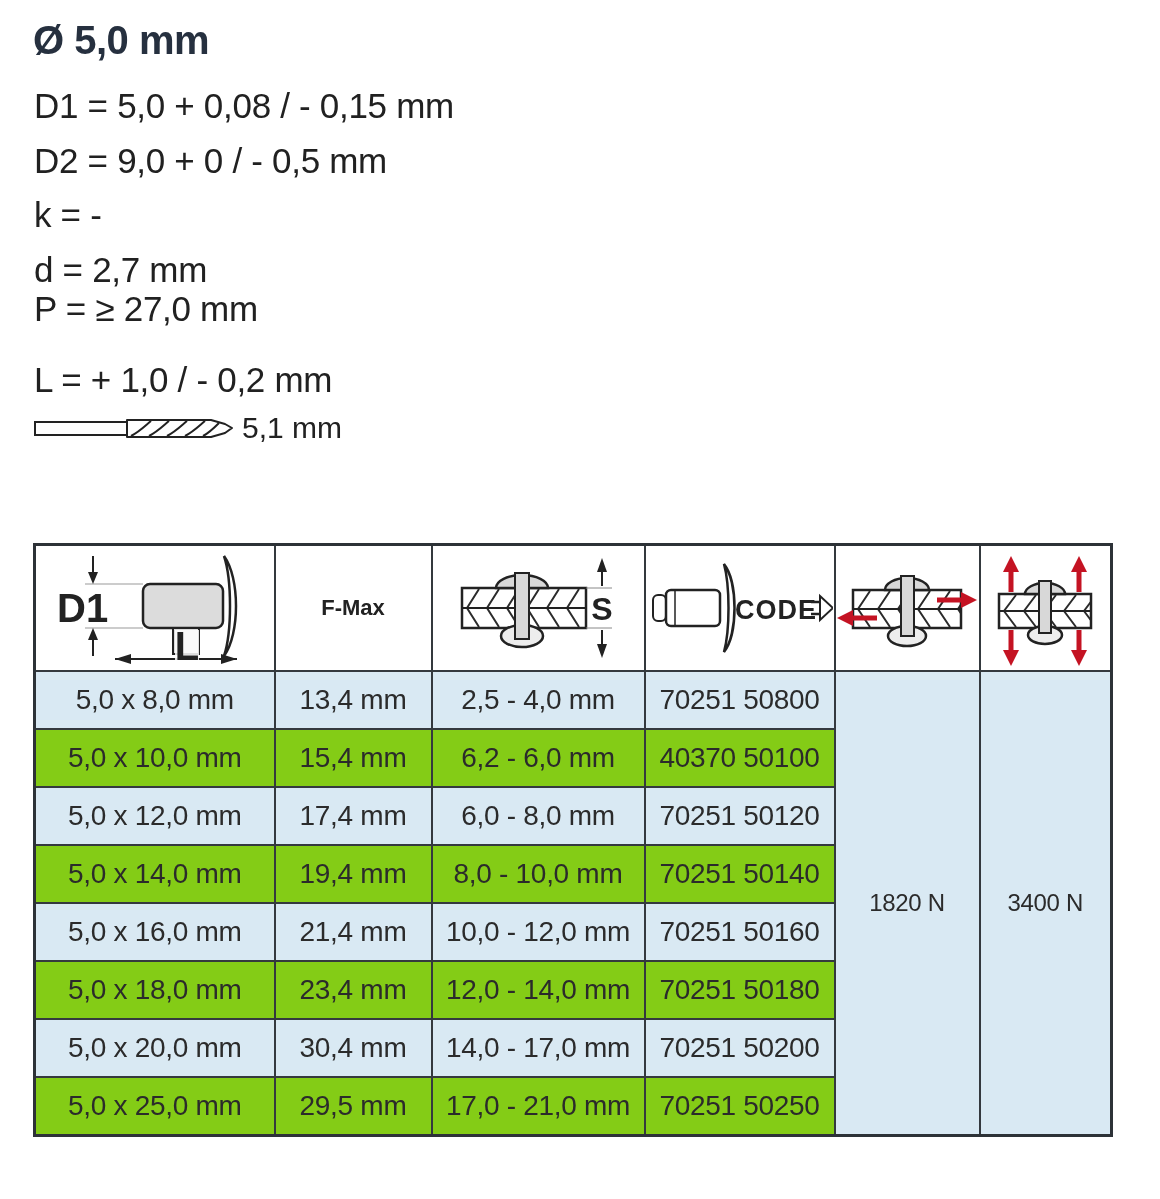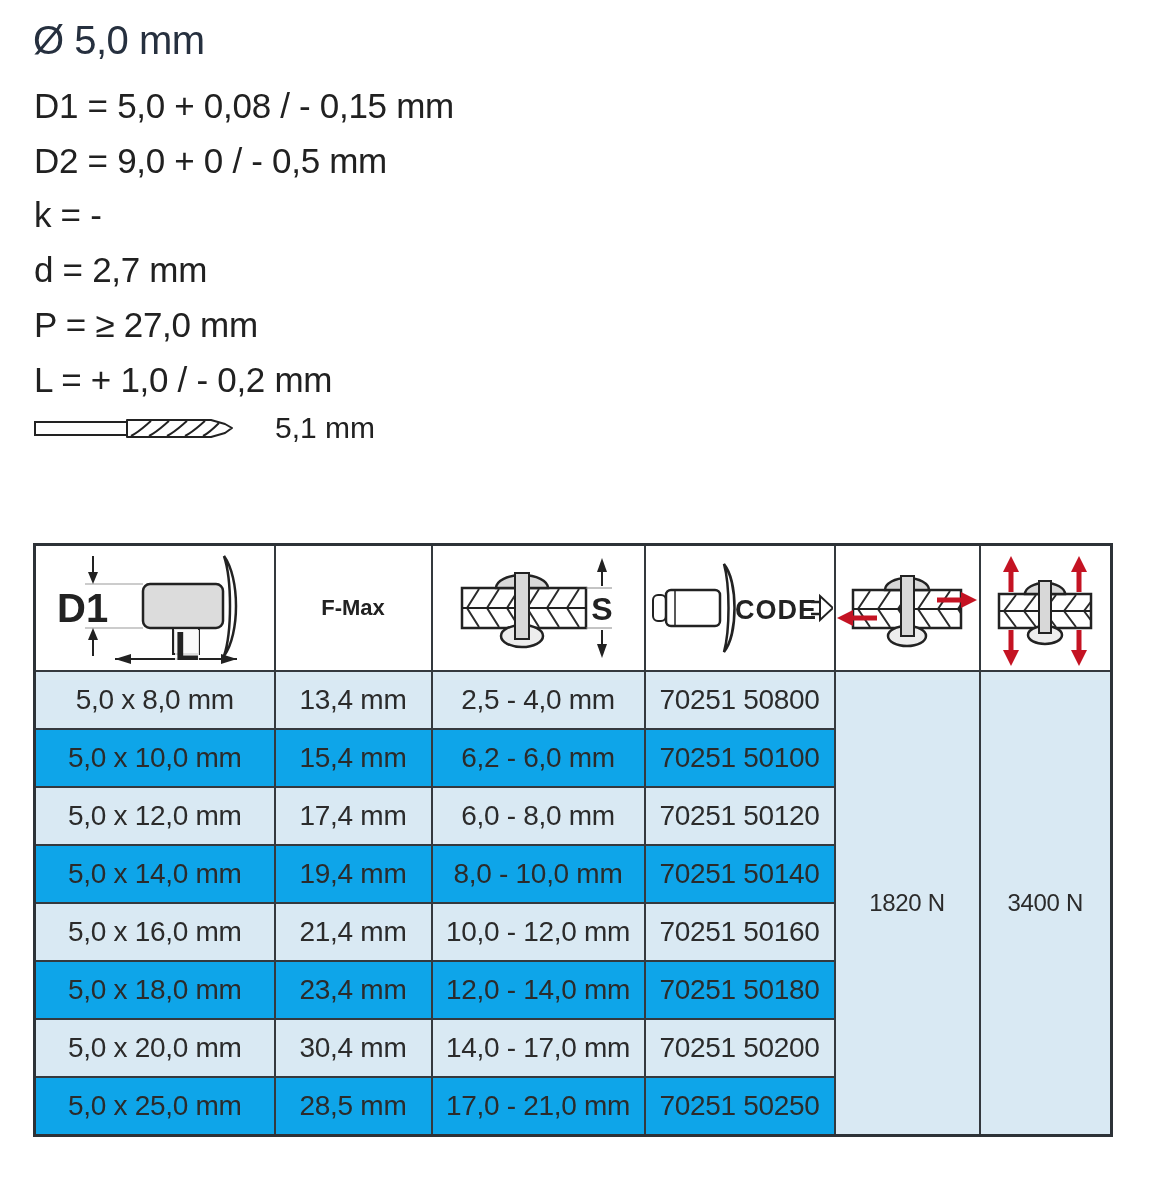--- a/index.html
+++ b/index.html
@@ -10,61 +10,61 @@
     --ink:#242424;
     --line:#34393e;
   }
   html,body{margin:0;padding:0;background:#fff;}
   body{
     width:1160px;height:1199px;position:relative;overflow:hidden;
     font-family:"Liberation Sans",sans-serif;color:var(--ink);
   }
   .title{
     position:absolute;left:33px;top:18px;
-    font-size:40px;font-weight:normal;color:var(--title-navy);
+    font-size:40px;font-weight:bold;color:var(--title-navy);
     letter-spacing:-0.5px;
   }
   .spec{
     position:absolute;left:34px;font-size:35px;color:#212121;
     letter-spacing:-0.3px;white-space:pre;
   }
   .drill-row{
     position:absolute;left:33px;top:404px;height:48px;
-    display:flex;align-items:center;gap:40px;
+    display:flex;align-items:center;gap:7px;
   }
   .drill-value{font-size:30px;color:#212121;}
   table.spec-table{
     position:absolute;left:33px;top:543px;
     border-collapse:collapse;table-layout:fixed;background:#fff;
     border:3px solid #2d3237;
   }
   .spec-table th,.spec-table td{border:2px solid var(--line);padding:0;}
   .spec-table thead th{height:124px;background:#fff;vertical-align:middle;text-align:center;}
   .spec-table tbody td{
     height:56px;text-align:center;vertical-align:middle;
-    font-size:28px;color:#2b2b2b;letter-spacing:-0.3px;background:#0ea5e9;
+    font-size:28px;color:#2b2b2b;letter-spacing:-0.3px;background:#84cc16;
   }
   .spec-table tbody tr.alt td{background:var(--row-blue);}
   .spec-table tbody td.merged{background:var(--merged-blue);font-size:24px;}
   .fmax-label{font-size:22px;color:#222;}
   
   .diag text{fill:#222;font-family:"Liberation Sans",sans-serif;}
   .red-fill{fill:var(--accent-red);}
   .red-stroke{stroke:var(--accent-red);}
 </style>
 </head>
 <body>
 
 <div class="title">Ø 5,0 mm</div>
 
 <div class="spec" style="top:86px">D1 = 5,0 + 0,08 / - 0,15 mm</div>
 <div class="spec" style="top:141px">D2 = 9,0 + 0 / - 0,5 mm</div>
 <div class="spec" style="top:195px">k = -</div>
 <div class="spec" style="top:250px">d = 2,7 mm</div>
-<div class="spec" style="top:305px">P = ≥ 27,0 mm</div>
+<div class="spec" style="top:289px">P = ≥ 27,0 mm</div>
 <div class="spec" style="top:360px">L = + 1,0 / - 0,2 mm</div>
 
 <div class="drill-row">
   <svg class="diag" width="202" height="42" viewBox="0 0 202 42">
     <rect x="2" y="15" width="92" height="13" fill="#fff" stroke="#222" stroke-width="2"></rect>
     <path d="M94,13 H178 L192,17 L199,21 L192,26 L178,30 H94 Z" fill="#fff" stroke="#222" stroke-width="2" stroke-linejoin="round"></path>
     <path d="M98,29 C106,25 112,19 118,14 M116,29 C124,25 130,19 136,14 M134,29 C142,25 148,19 154,14 M152,29 C160,25 166,19 172,14 M170,29 C176,26 181,21 186,16" stroke="#222" stroke-width="2" fill="none"></path>
   </svg>
   <span class="drill-value">5,1 mm</span>
 </div>
@@ -188,21 +188,21 @@
         <td>13,4 mm</td>
         <td>2,5 - 4,0 mm</td>
         <td>70251 50800</td>
         <td rowspan="8" class="merged">1820 N</td>
         <td rowspan="8" class="merged">3400 N</td>
       </tr>
       <tr>
         <td>5,0 x 10,0 mm</td>
         <td>15,4 mm</td>
         <td>6,2 - 6,0 mm</td>
-        <td>70251 50100</td>
+        <td>40370 50100</td>
       </tr>
       <tr class="alt">
         <td>5,0 x 12,0 mm</td>
         <td>17,4 mm</td>
         <td>6,0 - 8,0 mm</td>
         <td>70251 50120</td>
       </tr>
       <tr>
         <td>5,0 x 14,0 mm</td>
         <td>19,4 mm</td>
@@ -222,18 +222,18 @@
         <td>70251 50180</td>
       </tr>
       <tr class="alt">
         <td>5,0 x 20,0 mm</td>
         <td>30,4 mm</td>
         <td>14,0 - 17,0 mm</td>
         <td>70251 50200</td>
       </tr>
       <tr>
         <td>5,0 x 25,0 mm</td>
-        <td>28,5 mm</td>
+        <td>29,5 mm</td>
         <td>17,0 - 21,0 mm</td>
         <td>70251 50250</td>
       </tr>
     </tbody>
 </table>
 
 </body></html>

